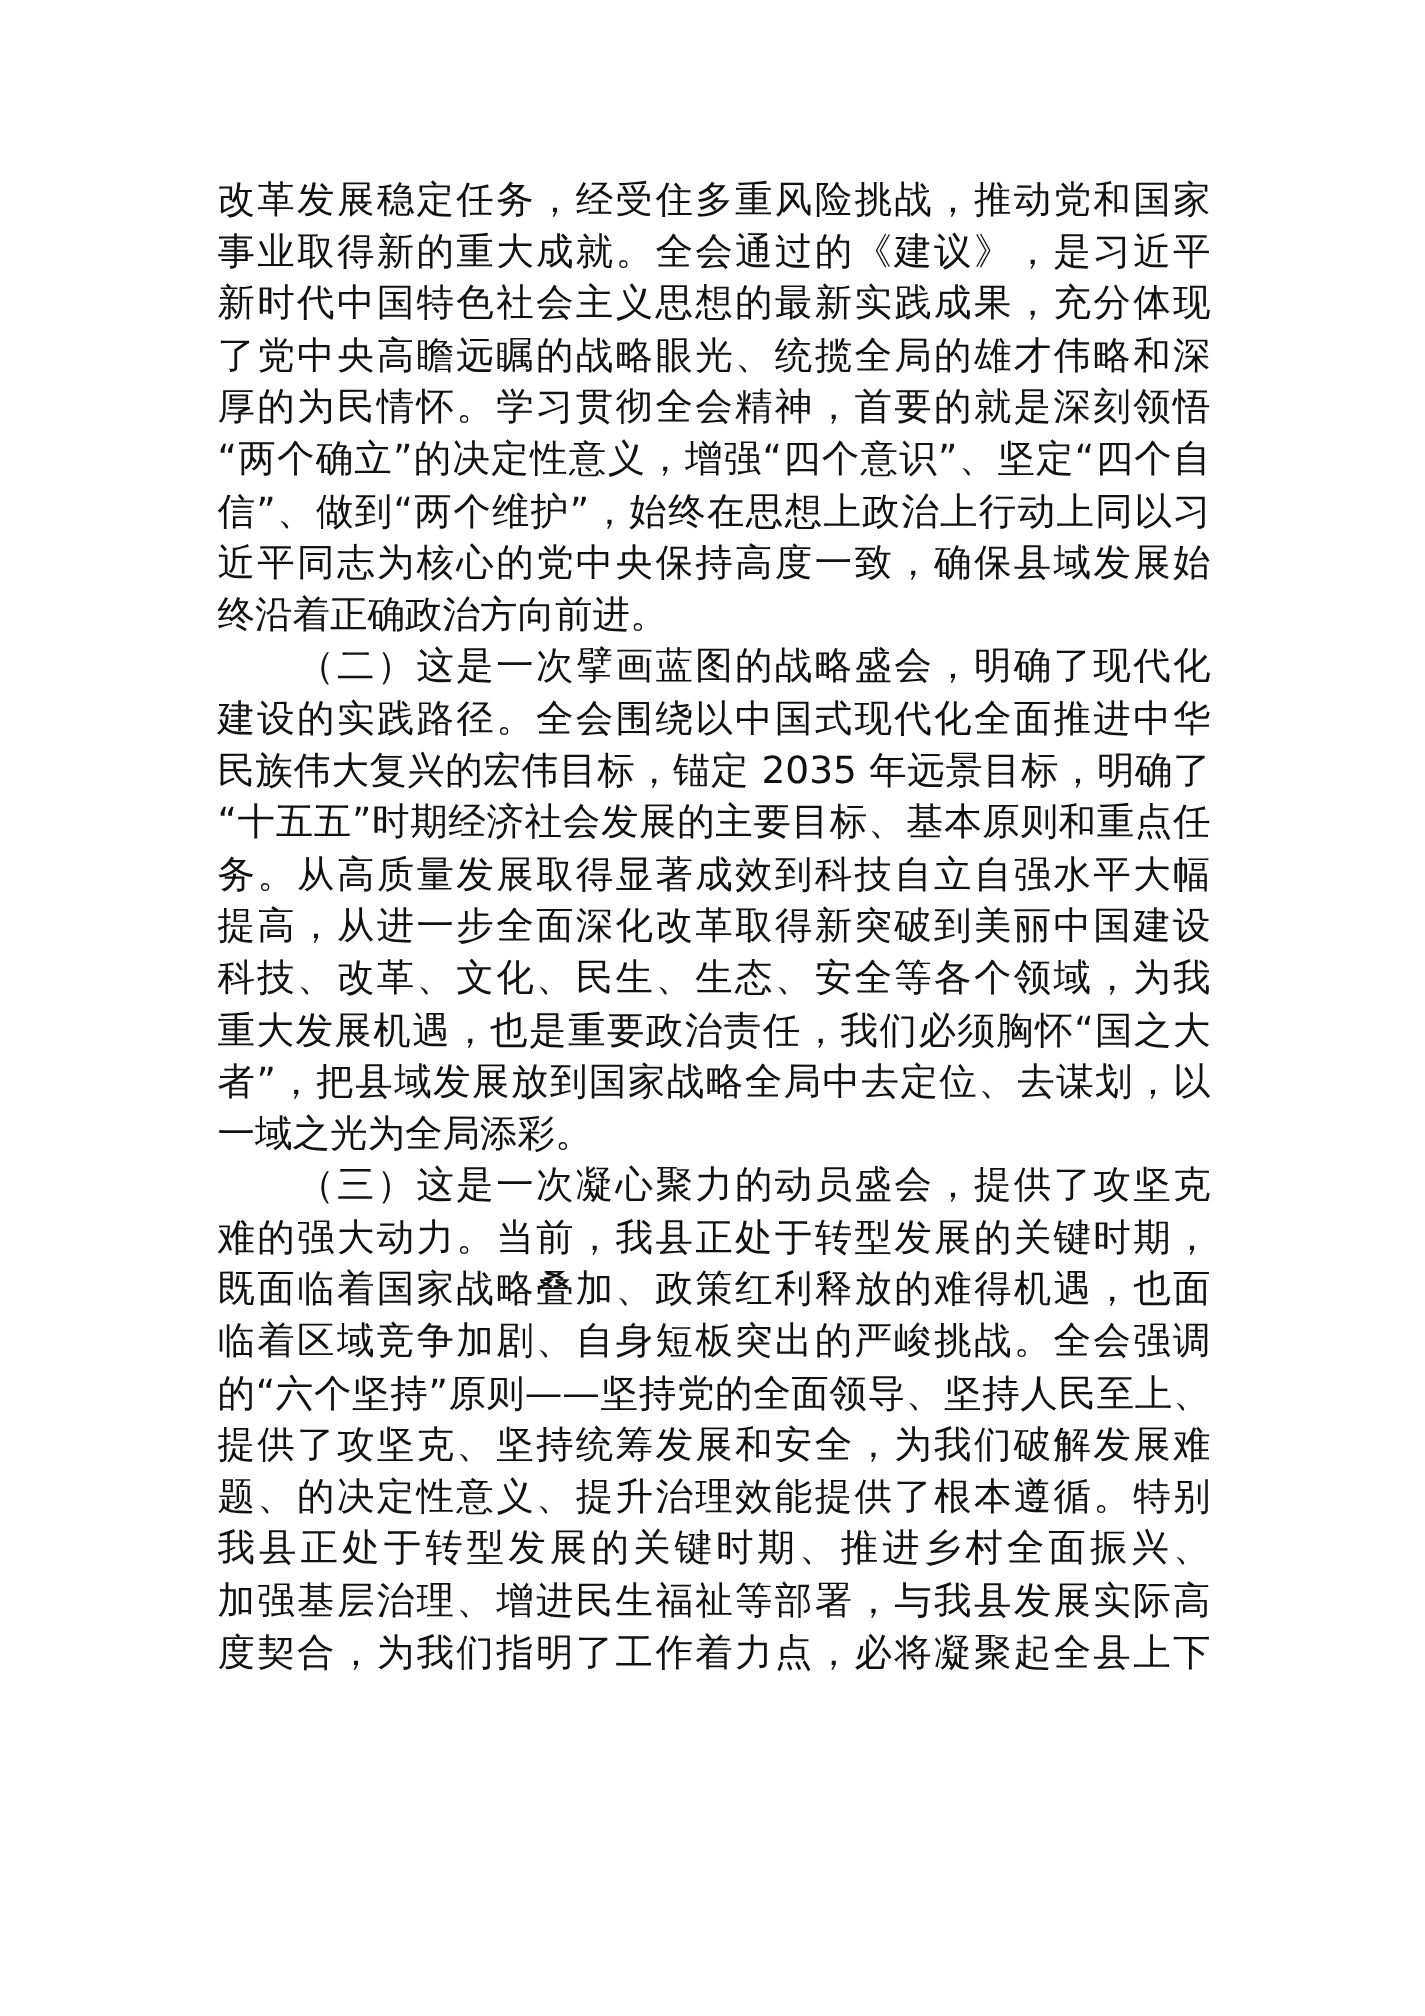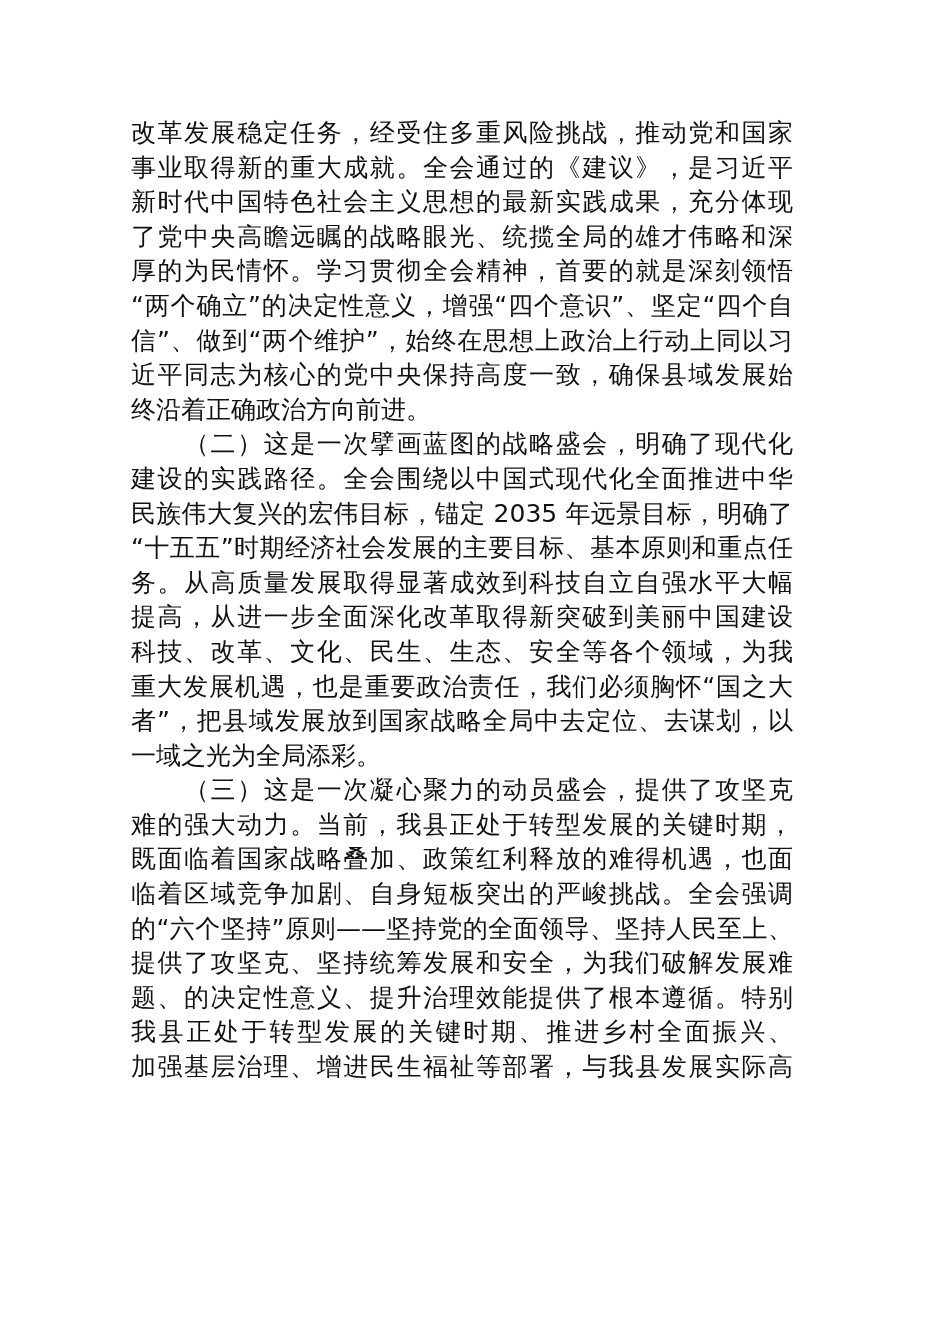--- a/index.html
+++ b/index.html
@@ -1,19 +1,19 @@
 <!DOCTYPE html>
 <html><head>
   <meta charset="utf-8">
   <style>
     html, body { margin: 0; padding: 0; background: #ffffff; }
     body { width: 950px; height: 1344px; position: relative; overflow: hidden; }
     .page {
       position: absolute;
-      left: 131px;
+      left: 145px;
       top: 116px;
       width: 662px;
       font-family: "DejaVu Sans", "Liberation Sans", sans-serif;
       font-size: 25px;
       line-height: 34.6px;
       color: #111111;
       text-align: justify;
       text-justify: inter-character;
     }
     .line {
@@ -56,14 +56,15 @@
   <div class="para">
     <span class="line">　　（三）这是一次凝心聚力的动员盛会，提供了攻坚克</span>
     <span class="line">难的强大动力。当前，我县正处于转型发展的关键时期，</span>
     <span class="line">既面临着国家战略叠加、政策红利释放的难得机遇，也面</span>
     <span class="line">临着区域竞争加剧、自身短板突出的严峻挑战。全会强调</span>
     <span class="line">的“六个坚持”原则——坚持党的全面领导、坚持人民至上、</span>
     <span class="line">提供了攻坚克、坚持统筹发展和安全，为我们破解发展难</span>
     <span class="line">题、的决定性意义、提升治理效能提供了根本遵循。特别</span>
     <span class="line">我县正处于转型发展的关键时期、推进乡村全面振兴、</span>
     <span class="line">加强基层治理、增进民生福祉等部署，与我县发展实际高</span>
+    <span class="line">度契合，为我们指明了工作着力点，必将凝聚起全县上下</span>
   </div>
 </div>
 
 </body></html>

